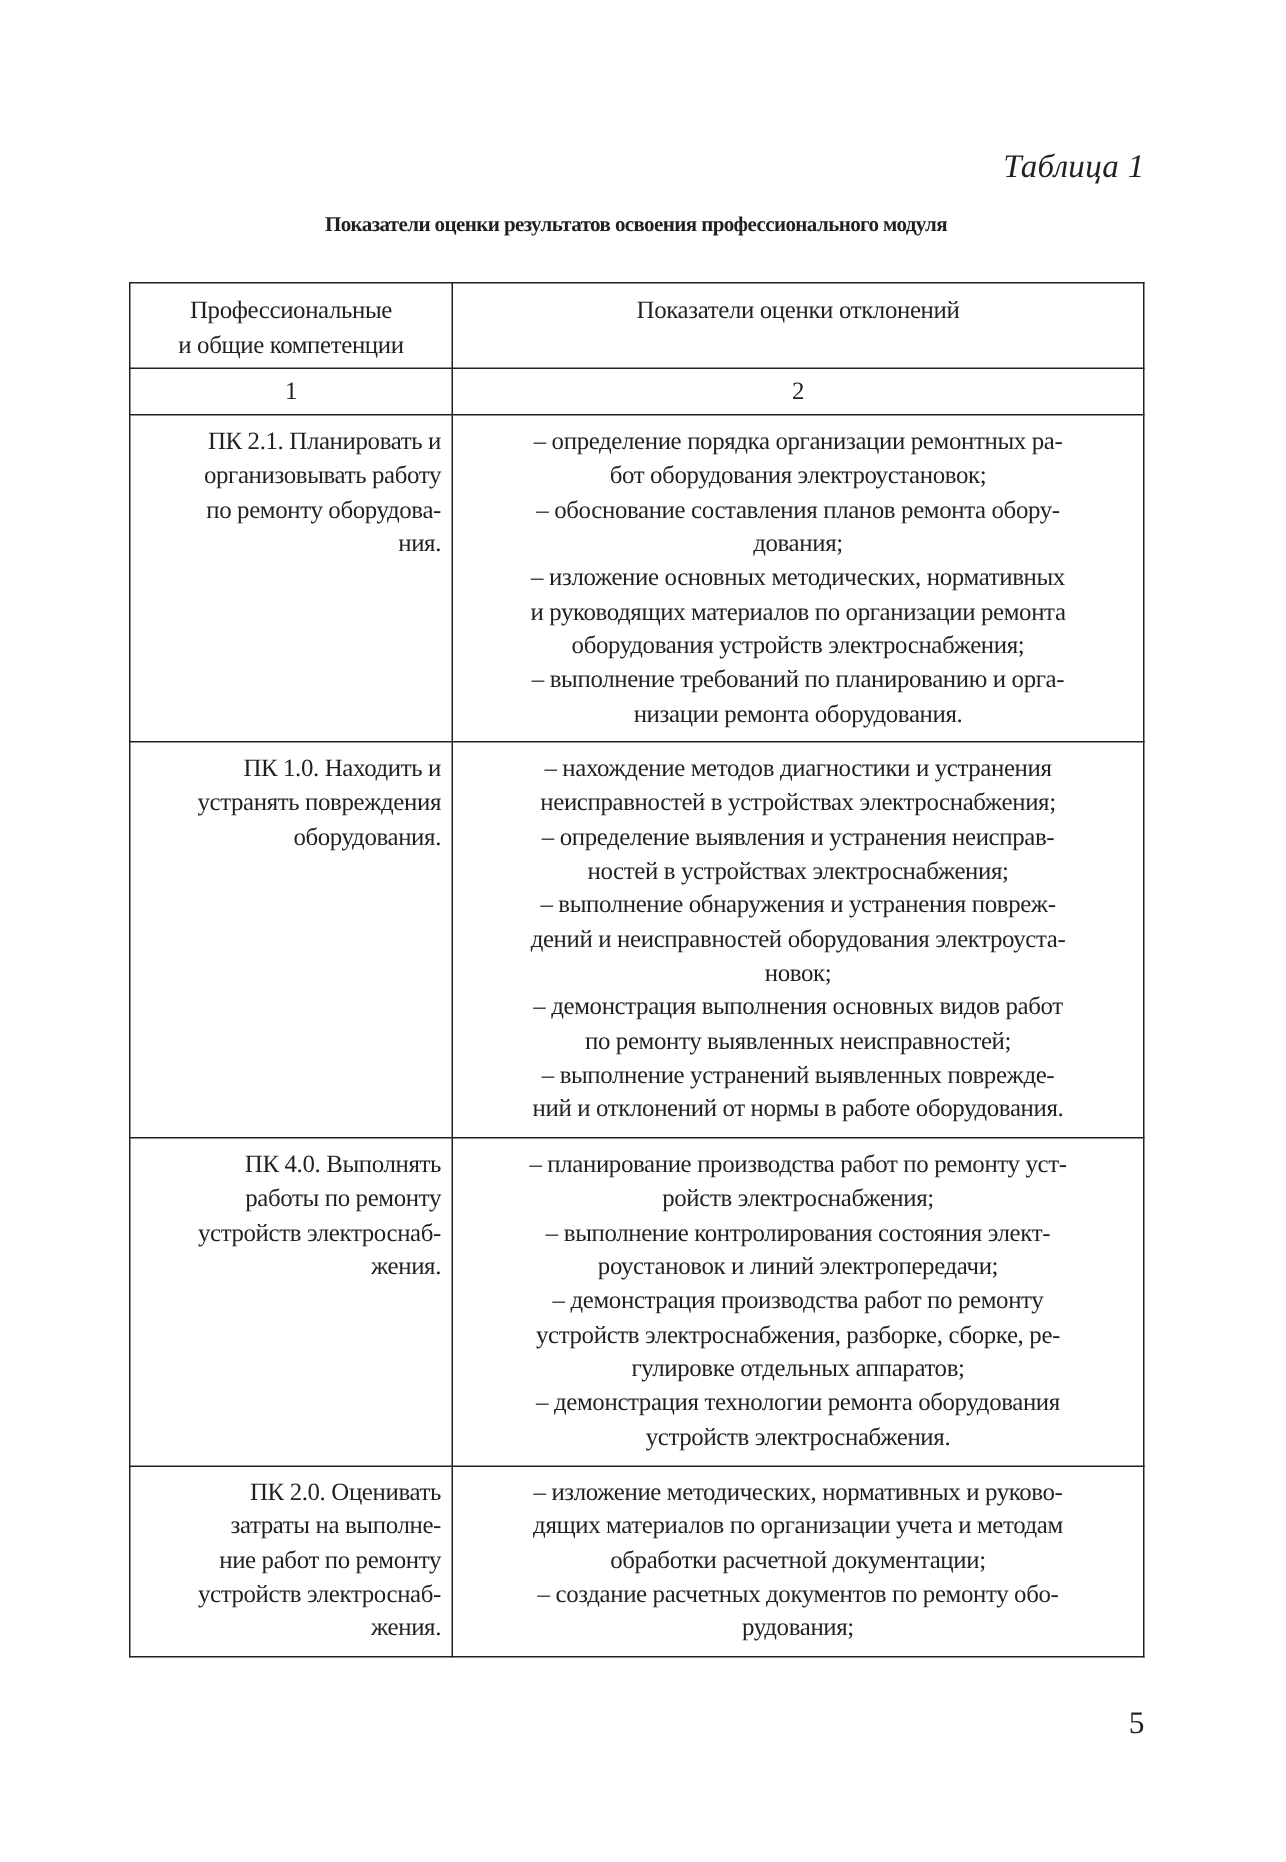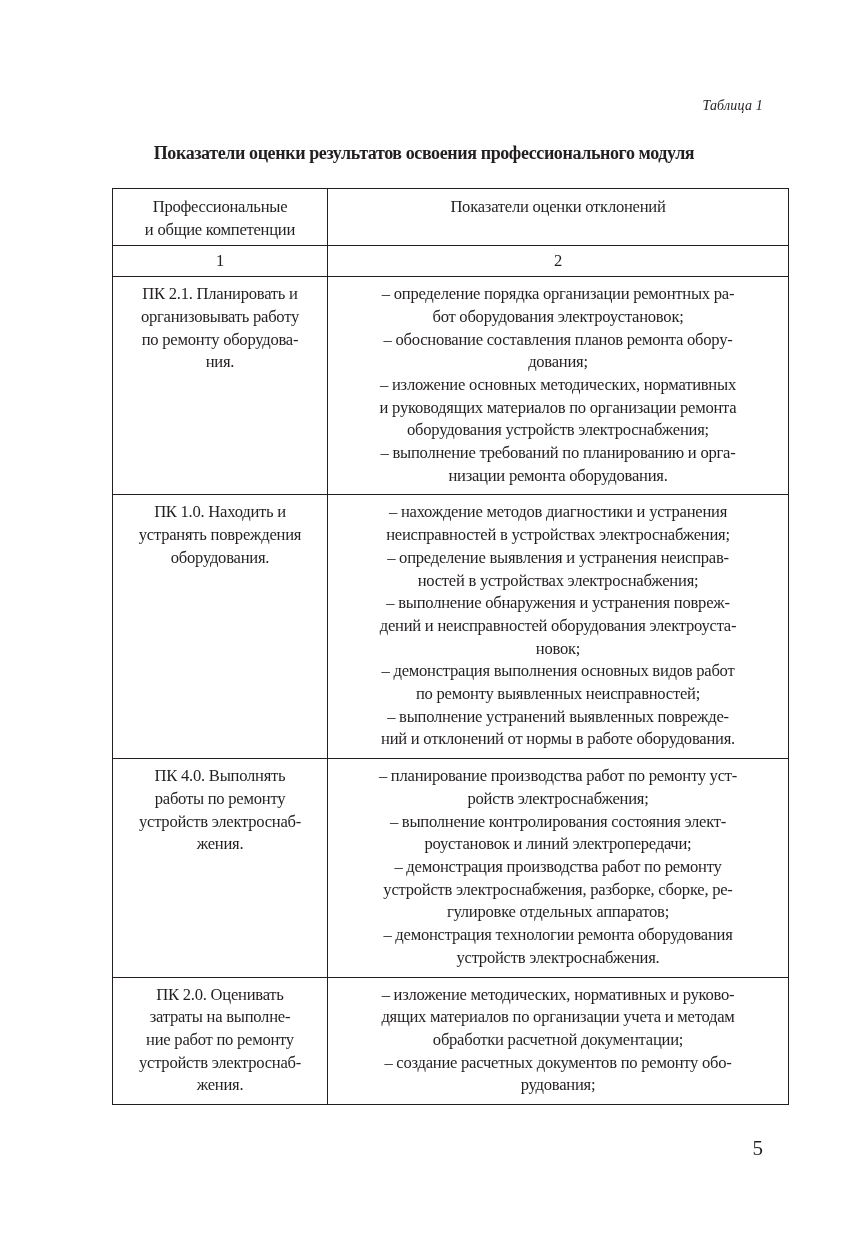--- a/index.html
+++ b/index.html
@@ -3,41 +3,41 @@
 <meta charset="utf-8">
 <style>
   html, body { margin: 0; padding: 0; background: #ffffff; }
   body {
     width: 857px; height: 1241px; position: relative; overflow: hidden;
     font-family: "Liberation Serif", "DejaVu Serif", serif;
     color: #231f20;
   }
   .table-label {
     position: absolute; right: 94px; top: 98px;
-    font-style: italic; font-size: 14px; letter-spacing: 0.2px;
+    font-style: italic; font-size: 22px; letter-spacing: 0.2px;
   }
   .table-title {
     position: absolute; left: 86px; width: 676px; top: 143px;
-    text-align: center; font-weight: bold; font-size: 18px;
+    text-align: center; font-weight: bold; font-size: 14px;
     white-space: nowrap; letter-spacing: -0.4px;
   }
   table.grid {
     position: absolute; left: 86px; top: 188px;
-    width: 676px; border-collapse: collapse; table-layout: fixed; margin-left: 26px;
+    width: 676px; border-collapse: collapse; table-layout: fixed;
   }
   table.grid td, table.grid th {
     border: 1.3px solid #231f20; vertical-align: top;
     font-size: 16.6px; line-height: 22.7px; font-weight: normal;
     white-space: pre-line; letter-spacing: -0.25px;
   }
   col.c1 { width: 215px; }
   col.c2 { width: 461px; }
   th.h { text-align: center; padding: 7px 4px 4px 4px; }
   tr.num td { text-align: center; padding: 4px 4px 3px 4px; }
-  td.comp { padding: 6px 7px 7px 7px; text-align: center; }
+  td.comp { padding: 6px 7px 7px 7px; text-align: right; }
   td.ind { padding: 6px 8px 7px 8px; text-align: center; }
   .page-number {
     position: absolute; right: 94px; top: 1136px; font-size: 21px;
   }
 </style>
 </head>
 <body>
 
 <div class="table-label">Таблица 1</div>
 <div class="table-title">Показатели оценки результатов освоения профессионального модуля</div>

